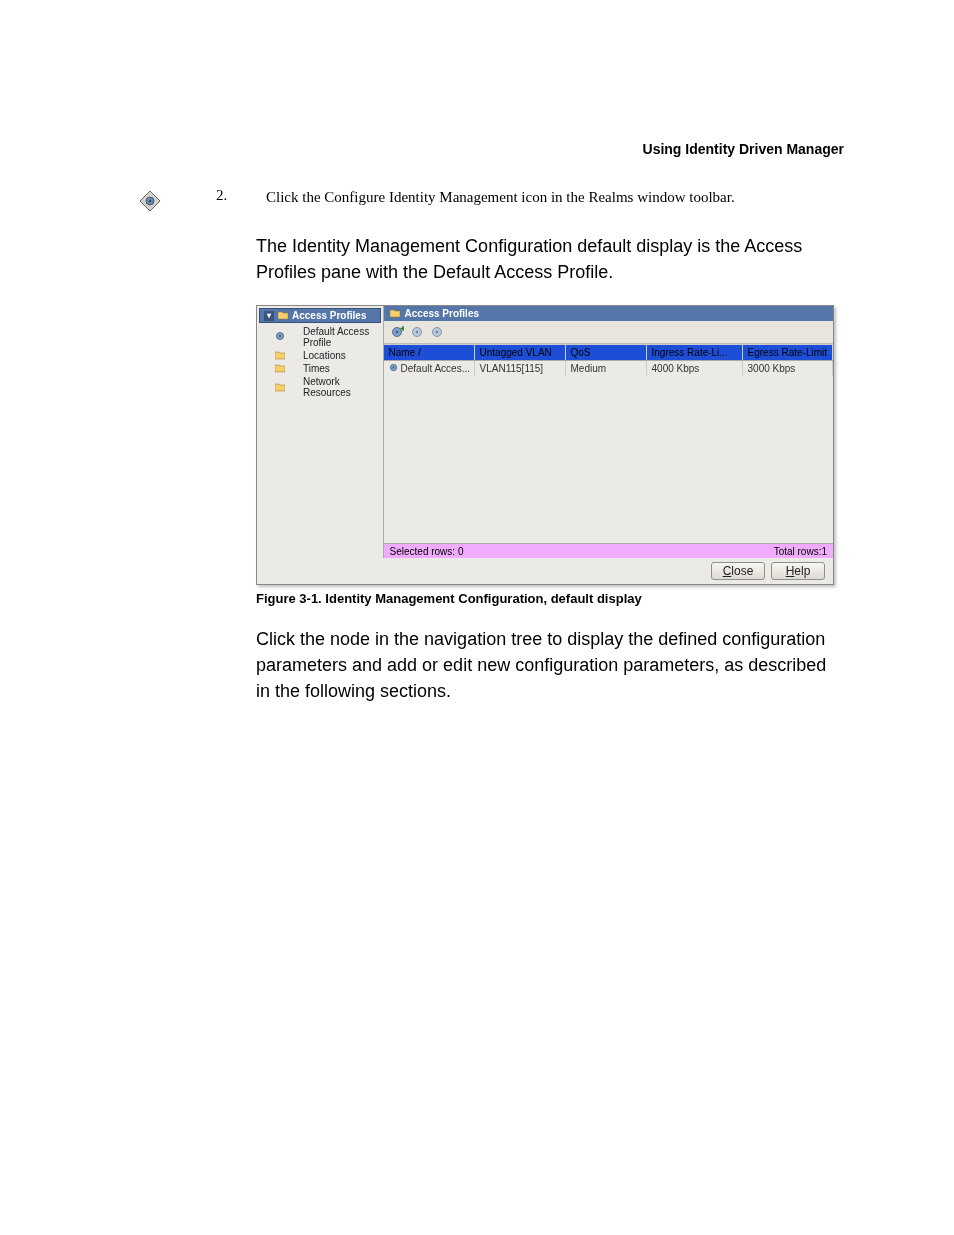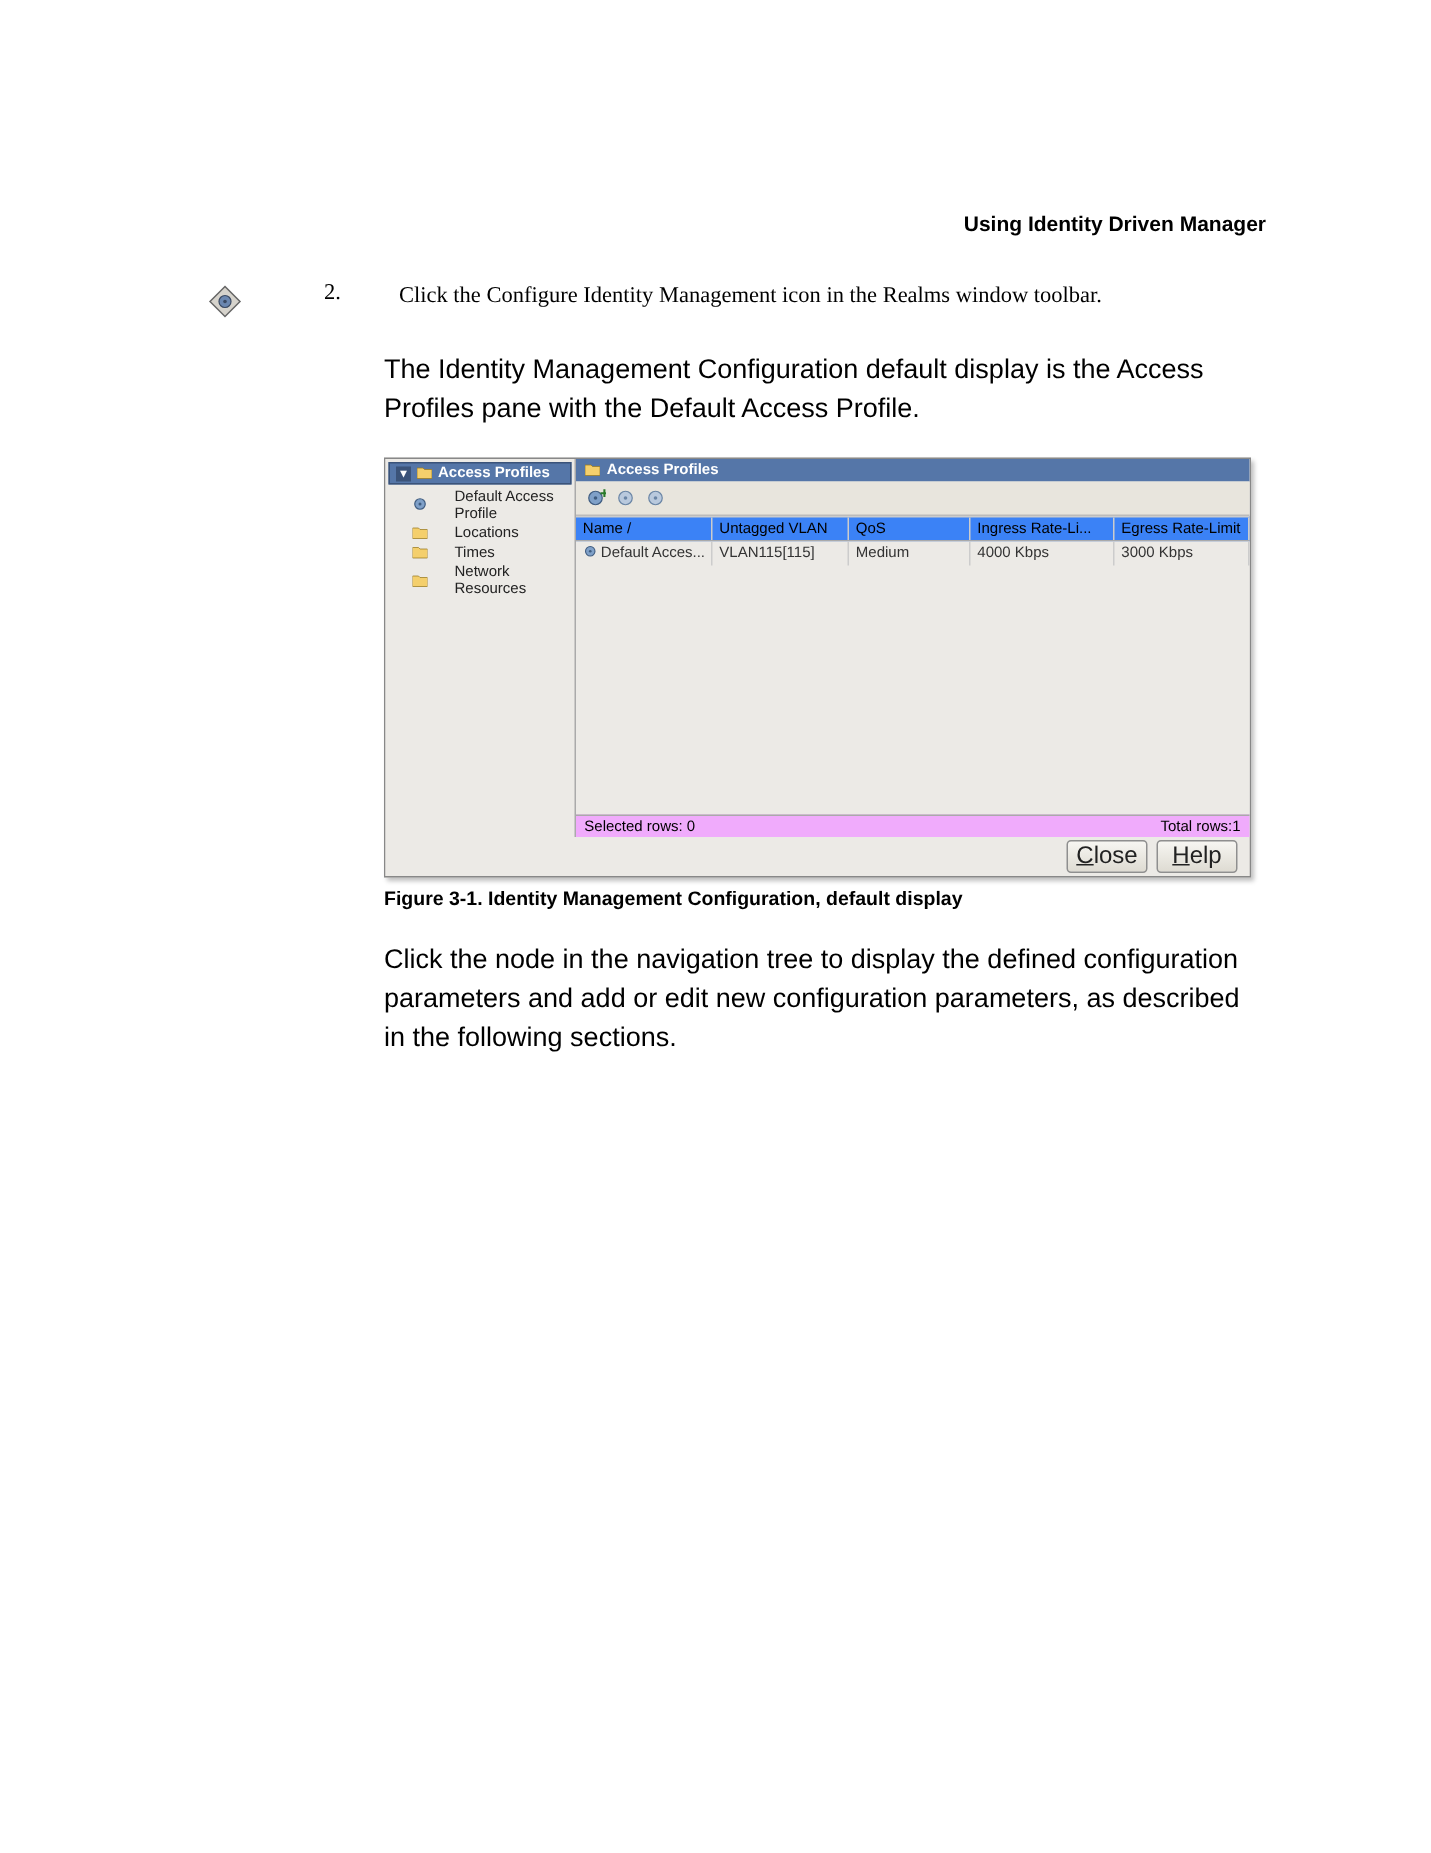--- a/index.html
+++ b/index.html
@@ -163,21 +163,21 @@
     padding: 0 5px;
     border-bottom: 1px solid #bbb;
     background:#e8e5dd;
   }
   .tb-btn {
     width: 16px; height: 16px;
     display:flex;align-items:center;justify-content:center;
   }
   .table-hdr {
     display: flex;
-    background: #3b82f6;
+    background: #1d4ed8;
     border-top:1px solid #ccc;
     border-bottom:1px solid #aaa;
     font-size: 10px;
   }
   .table-hdr > div, .table-row > div {
     padding: 2px 5px;
     border-right: 1px solid #ccc;
     overflow: hidden;
     white-space: nowrap;
   }
@@ -214,21 +214,21 @@
     gap:6px;
     padding:0 8px;
   }
   .wbtn {
     background: linear-gradient(#f7f6f2,#dedbd2);
     border: 1px solid #8f8f8f;
     border-radius: 3px;
     padding: 1px 0;
     width: 54px;
     text-align:center;
-    font-size: 16px;
+    font-size: 12px;
     color:#222;
   }
   .wbtn u { text-decoration: underline; }
   .fig-caption {
     margin-left: 126px;
     margin-top: 6px;
     font-family: Arial, sans-serif;
     font-weight: bold;
     font-size: 13px;
   }
@@ -326,21 +326,21 @@
         </div>
         <div class="table-hdr">
           <div class="col1">Name  /</div>
           <div class="col2">Untagged VLAN</div>
           <div class="col3">QoS</div>
           <div class="col4">Ingress Rate-Li...</div>
           <div class="col5">Egress Rate-Limit</div>
         </div>
         <div class="table-body">
           <div class="table-row">
-            <div class="col1" style="display:flex;align-items:flex-start;gap:3px">
+            <div class="col1" style="display:flex;align-items:flex-end;gap:3px">
               <span><svg width="9" height="9" viewBox="0 0 10 10">
                     <circle cx="5" cy="5" r="3.5" fill="#7fa0c8" stroke="#3f5c80" stroke-width="0.8"></circle>
                     <circle cx="5" cy="5" r="1" fill="#3f5c80"></circle>
                   </svg></span>
               <span>Default Acces...</span>
             </div>
             <div class="col2">VLAN115[115]</div>
             <div class="col3">Medium</div>
             <div class="col4">4000 Kbps</div>
             <div class="col5">3000 Kbps</div>

